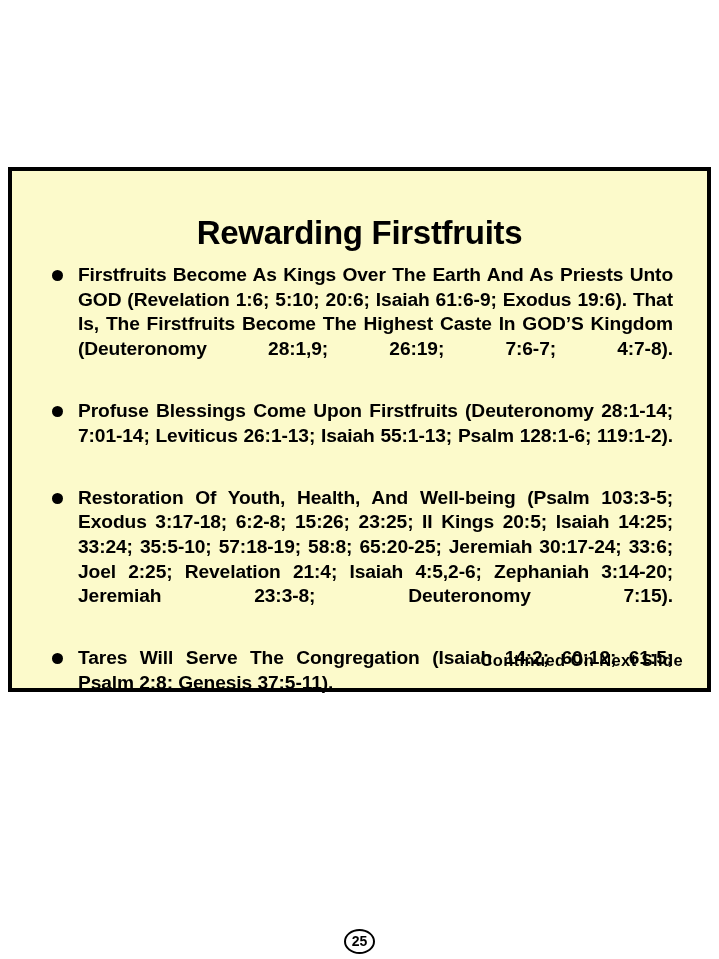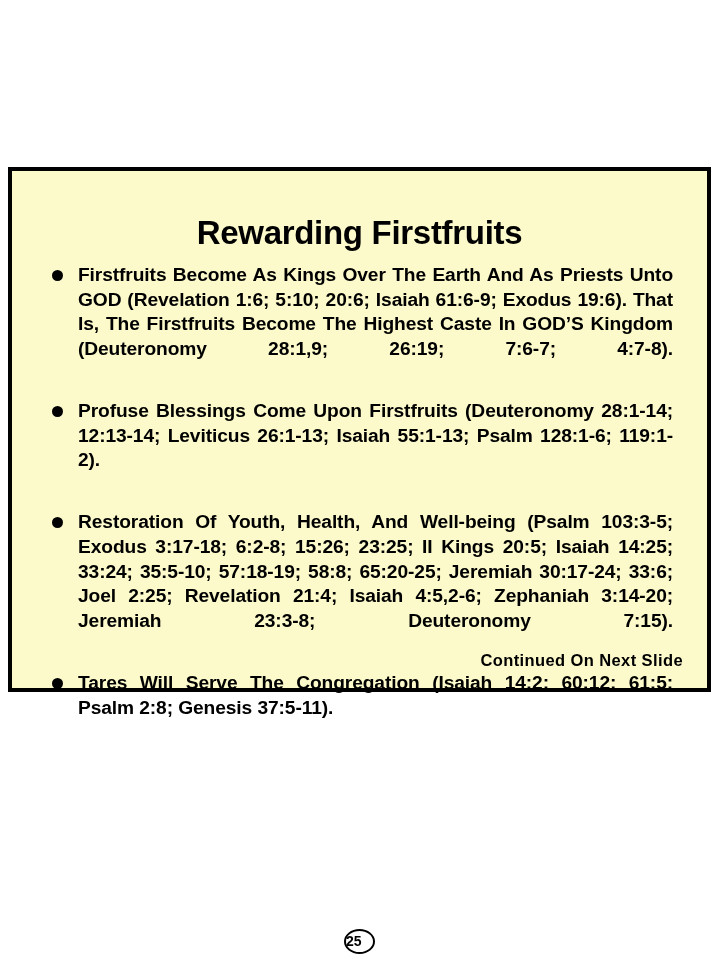--- a/index.html
+++ b/index.html
@@ -97,41 +97,41 @@
     left: 344px;
     top: 929px;
     width: 31px;
     height: 25px;
     border: 2px solid #000000;
     border-radius: 50%;
     box-sizing: border-box;
     font-size: 14px;
     font-weight: bold;
     color: #000000;
-    text-align: left;
+    text-align: center;
     line-height: 21px;
   }
 </style>
 </head>
 <body>
 
 <div id="slide-frame">
 
   <div id="slide-title">Rewarding Firstfruits</div>
 
   <div id="bullet-list">
 
     <div class="bullet-item">
       <span class="bullet-marker"></span>
       <div class="bullet-text last-full">Firstfruits Become As Kings Over The Earth And As Priests Unto GOD (Revelation 1:6; 5:10; 20:6; Isaiah 61:6-9; Exodus 19:6).  That Is, The Firstfruits Become The Highest Caste In GOD’S Kingdom (Deuteronomy 28:1,9; 26:19; 7:6-7; 4:7-8).</div>
     </div>
 
     <div class="bullet-item">
       <span class="bullet-marker"></span>
-      <div class="bullet-text last-full">Profuse Blessings Come Upon Firstfruits (Deuteronomy 28:1-14; 12:13-14; Leviticus 26:1-13; Isaiah 55:1-13; Psalm 128:1-6; 119:1-2).</div>
+      <div class="bullet-text last-full">Profuse Blessings Come Upon Firstfruits (Deuteronomy 28:1-14; 7:01-14; Leviticus 26:1-13; Isaiah 55:1-13; Psalm 128:1-6; 119:1-2).</div>
     </div>
 
     <div class="bullet-item">
       <span class="bullet-marker"></span>
       <div class="bullet-text last-full">Restoration Of Youth, Health, And Well-being (Psalm 103:3-5; Exodus 3:17-18; 6:2-8; 15:26; 23:25; II Kings 20:5; Isaiah 14:25; 33:24; 35:5-10; 57:18-19; 58:8; 65:20-25; Jeremiah 30:17-24; 33:6; Joel 2:25; Revelation 21:4; Isaiah 4:5,2-6; Zephaniah 3:14-20; Jeremiah 23:3-8; Deuteronomy 7:15).</div>
     </div>
 
     <div class="bullet-item">
       <span class="bullet-marker"></span>
       <div class="bullet-text">Tares Will Serve The Congregation (Isaiah 14:2; 60:12; 61:5; Psalm 2:8; Genesis 37:5-11).</div>

